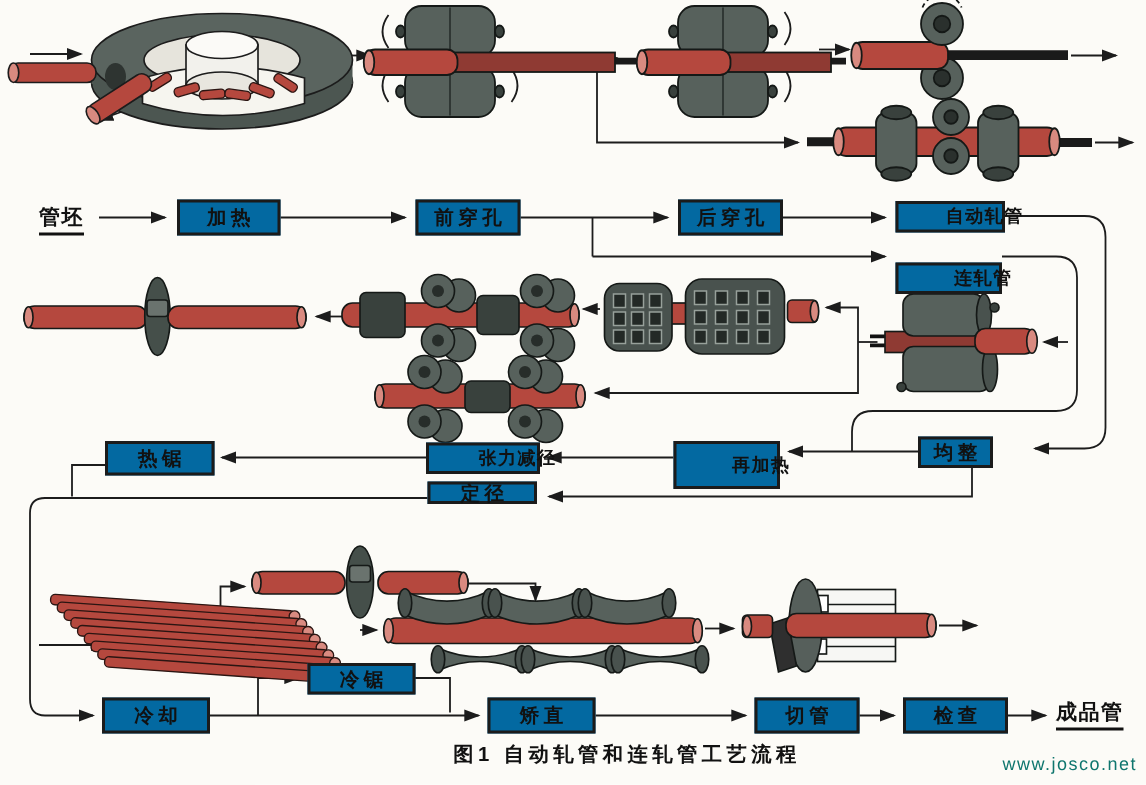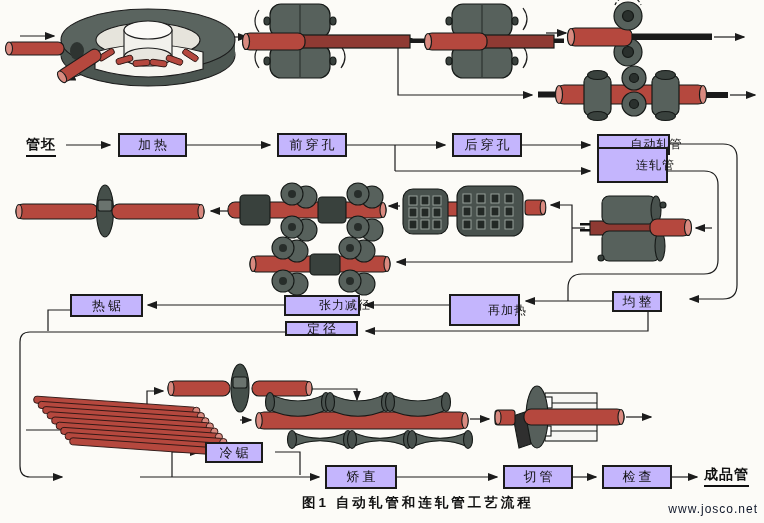--- a/index.html
+++ b/index.html
@@ -1,35 +1,35 @@
 <!DOCTYPE html>
 <html><head>
 <meta charset="utf-8">
 <style>
   html,body{margin:0;padding:0;}
   body{font-family:"Liberation Sans","DejaVu Sans",sans-serif;background:#ffffff;}
   .stage{position:relative;width:764px;height:523px;background:#fcfbf7;overflow:hidden;}
   .stage svg{position:absolute;left:0;top:0;}
   .fbox{
-    position:absolute;background:#c4b5fd;border:2px solid #1b1b1b;
+    position:absolute;background:#0369a1;border:2px solid #1b1b1b;
     display:flex;align-items:center;justify-content:center;
-    font-weight:normal;font-size:13px;color:#111;letter-spacing:3px;text-indent:3px;
+    font-weight:bold;font-size:13px;color:#111;letter-spacing:3px;text-indent:3px;
     box-sizing:border-box;white-space:nowrap;
   }
   .fbox.small{font-size:12px;letter-spacing:1px;text-indent:1px;padding-left:45px;}
   .flabel{
     position:absolute;font-weight:bold;font-size:14px;color:#111;
     border-bottom:2.5px solid #111;padding-bottom:1px;letter-spacing:1px;white-space:nowrap;
   }
   .caption{
     position:absolute;left:0;top:494px;width:764px;text-align:center;
     font-weight:bold;font-size:13.5px;color:#111;letter-spacing:3px;padding-left:36px;
   }
   .watermark{
-    position:absolute;right:6px;top:502px;font-size:12px;color:#0f172a;letter-spacing:1px;
+    position:absolute;right:6px;top:502px;font-size:12px;color:#0f766e;letter-spacing:1px;
   }
   .c{stroke:#1c1c1c;stroke-width:1.2;fill:none;}
 </style>
 </head>
 <body>
 
 <div class="stage">
 
 <svg width="764" height="523" viewBox="0 0 764 523">
   <defs>
@@ -367,27 +367,28 @@
     <ellipse cx="498" cy="417.5" rx="3" ry="7" fill="#d98a80"></ellipse>
     <rect x="524" y="409" width="100" height="16" rx="7" fill="#b5483e"></rect>
     <ellipse cx="621" cy="417" rx="3" ry="7.5" fill="#d98a80"></ellipse>
   </g>
 </svg>
 
 <div class="fbox" style="left:118px;top:133px;width:69px;height:24px">加热</div>
 <div class="fbox" style="left:277px;top:133px;width:70px;height:24px">前穿孔</div>
 <div class="fbox" style="left:452px;top:133px;width:70px;height:24px">后穿孔</div>
 <div class="fbox small" style="left:597px;top:134px;width:73px;height:21px">自动轧管</div>
-<div class="fbox small" style="left:597px;top:147px;width:71px;height:36px">连轧管</div>
+<div class="fbox small" style="left:597px;top:175px;width:71px;height:21px">连轧管</div>
 <div class="fbox" style="left:70px;top:294px;width:73px;height:23px">热锯</div>
 <div class="fbox small" style="left:284px;top:295px;width:76px;height:21px">张力减径</div>
 <div class="fbox" style="left:285px;top:321px;width:73px;height:15px">定径</div>
 <div class="fbox small" style="left:449px;top:294px;width:71px;height:32px">再加热</div>
 <div class="fbox" style="left:612px;top:291px;width:50px;height:21px">均整</div>
-<div class="fbox" style="left:205px;top:442px;width:58px;height:21px">冷锯</div>
+<div class="fbox" style="left:68px;top:465px;width:72px;height:24px">冷却</div>
+<div class="fbox" style="left:205px;top:442px;width:72px;height:21px">冷锯</div>
 <div class="fbox" style="left:503px;top:465px;width:70px;height:24px">切管</div>
 <div class="fbox" style="left:325px;top:465px;width:72px;height:24px">矫直</div>
 <div class="fbox" style="left:602px;top:465px;width:70px;height:24px">检查</div>
 
 <div class="flabel" style="left:26px;top:136px">管坯</div>
 <div class="flabel" style="left:704px;top:466px">成品管</div>
 
 <div class="caption">图1  自动轧管和连轧管工艺流程</div>
 <div class="watermark">www.josco.net</div>
 

